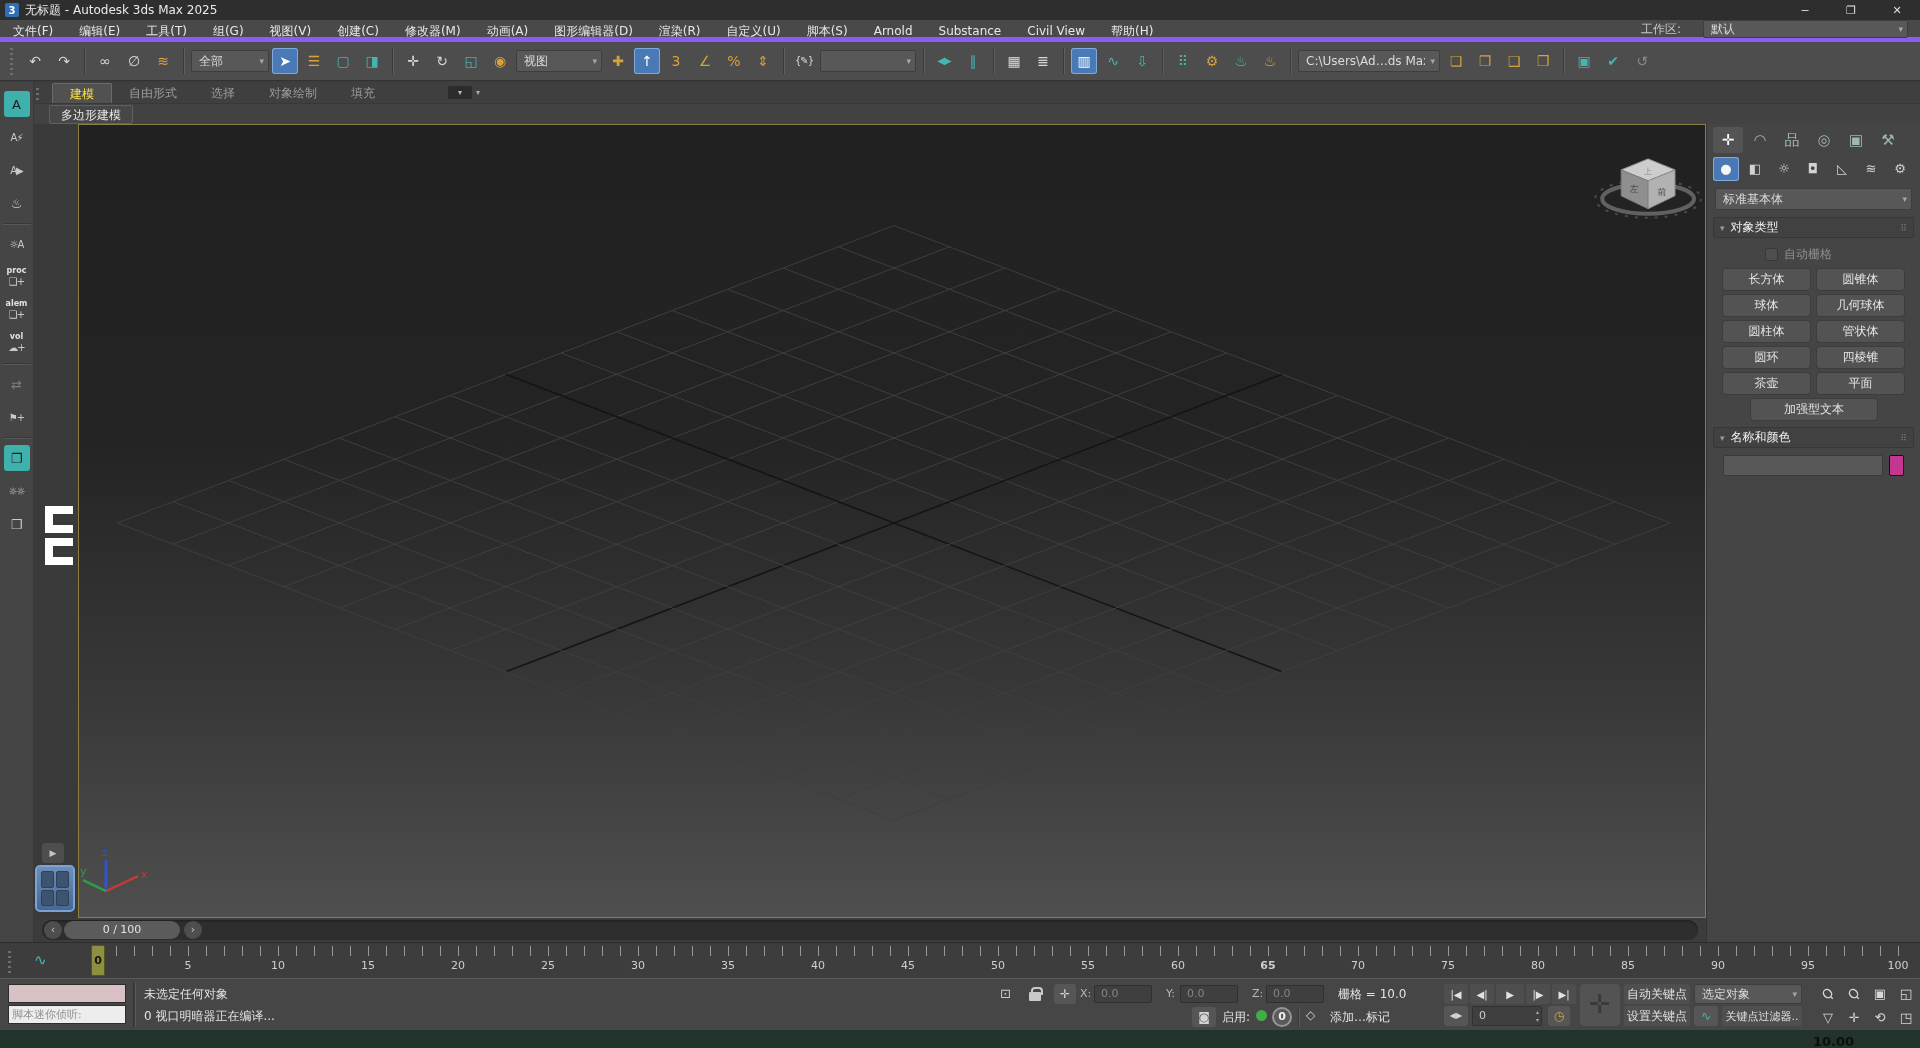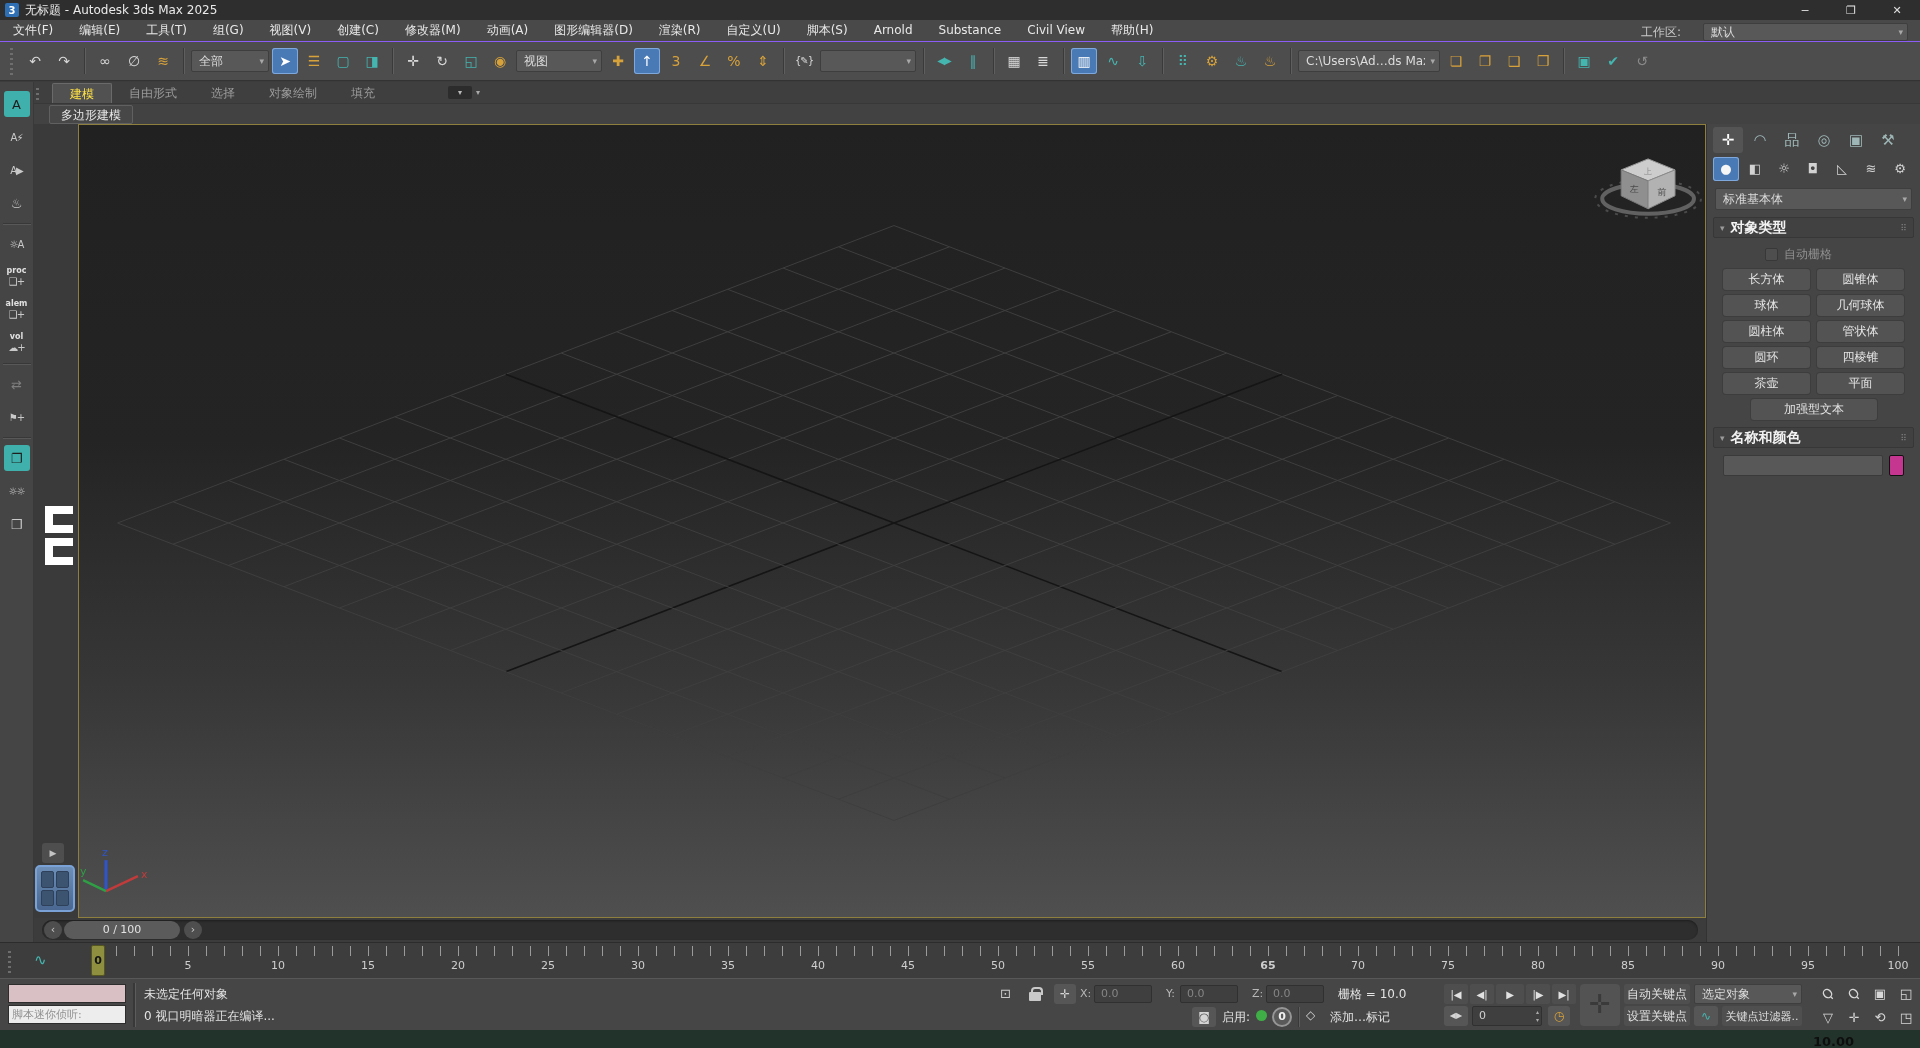--- a/index.html
+++ b/index.html
@@ -8,21 +8,21 @@
   #app { position:absolute; inset:0; }
 
   
   #titlebar { position:absolute; left:0; top:0; width:1920px; height:20px; background:#2e2e2e; display:flex; align-items:center; padding-left:5px; gap:6px; }
   .app-badge { width:14px; height:14px; background:#2f6fb4; color:#fff; font-size:10px; font-weight:bold; display:flex; align-items:center; justify-content:center; border-radius:2px; }
   #title-text { font-size:12px; color:#eaeaea; }
   .win-controls { margin-left:auto; display:flex; }
   .win-btn { width:46px; height:20px; color:#e0e0e0; font-size:11px; display:flex; align-items:center; justify-content:center; }
 
   
-  #menubar { position:absolute; left:0; top:20px; width:1920px; height:22px; background:#494949; border-bottom:1px solid #8b5cf6; display:flex; align-items:flex-end; }
+  #menubar { position:absolute; left:0; top:20px; width:1920px; height:22px; background:#494949; border-bottom:5px solid #8b5cf6; display:flex; align-items:flex-start; }
   .menu-item { padding:0 13px; font-size:12px; color:#e8e8e8; line-height:22px; white-space:nowrap; }
   #workspace { margin-left:auto; display:flex; align-items:center; gap:22px; padding-right:12px; }
   #workspace .ws-label { font-size:12px; color:#c8c8c8; }
 
   
   .dropdown { height:22px; background:#585858; border:1px solid #3e3e3e; border-radius:2px; display:flex; align-items:center; padding:0 4px 0 7px; font-size:12px; color:#dcdcdc; flex:none; }
   .dropdown .dd-label { overflow:hidden; white-space:nowrap; }
   .dropdown .caret { margin-left:auto; color:#a8a8a8; font-size:9px; padding-left:5px; }
 
   
@@ -72,21 +72,21 @@
   .cp-tabs { display:flex; padding:3px 6px 0 6px; gap:2px; }
   .cp-tab { width:30px; height:26px; line-height:26px; text-align:center; font-size:15px; color:#9fb6b6; border-radius:3px; }
   .cp-tab.active { background:#545454; color:#fff; }
   .cp-cats { display:flex; padding:4px 6px 0 6px; gap:3px; }
   .cp-cat { width:26px; height:24px; line-height:24px; text-align:center; font-size:13px; color:#d2d2d2; border-radius:3px; }
   .cp-cat.active { background:#4a7ab5; box-shadow:inset 0 0 0 1px #7fa9dd; color:#f6f6f6; }
   .cp-dd { margin:7px 8px 0 8px; }
   .rollout { margin:7px 6px 0 6px; }
   .rollout-h { height:21px; background:#414141; border:1px solid #373737; border-radius:2px; display:flex; align-items:center; padding:0 6px; gap:6px; }
   .rollout-h .arr { color:#9a9a9a; font-size:9px; }
-  .rollout-h .rt { color:#f2f2f2; font-weight:bold; font-size:14px; }
+  .rollout-h .rt { color:#f2f2f2; font-weight:normal; font-size:12px; }
   .rollout-h .rgrip { margin-left:auto; color:#7c7c7c; font-size:9px; }
   .autogrid { display:flex; align-items:center; gap:6px; margin:8px 0 2px 52px; }
   .cb { width:13px; height:13px; background:#4e4e4e; border:1px solid #383838; border-radius:2px; }
   .autogrid span { font-size:12px; color:#8f8f8f; }
   .obj-grid { display:grid; grid-template-columns:1fr 1fr; gap:5px 7px; margin:6px 10px 0 10px; }
   .obj-btn { height:21px; background:#535353; border-radius:3px; box-shadow:0 0 0 1px #3d3d3d; font-size:12px; color:#e4e4e4; display:flex; align-items:center; justify-content:center; }
   .obj-btn.wide { grid-column:1 / 3; justify-self:start; width:126px;margin-left:28px; }
   .name-row { display:flex; gap:6px; margin:7px 10px 0 10px; align-items:center; }
   .name-input { flex:1; height:21px; background:#585858; border:1px solid #3a3a3a; border-radius:2px; color:#e8e8e8; font-size:12px; padding:0 4px; font-family:inherit; }
   .color-swatch { width:21px; height:21px; border:1px solid #111; border-radius:2px; }

